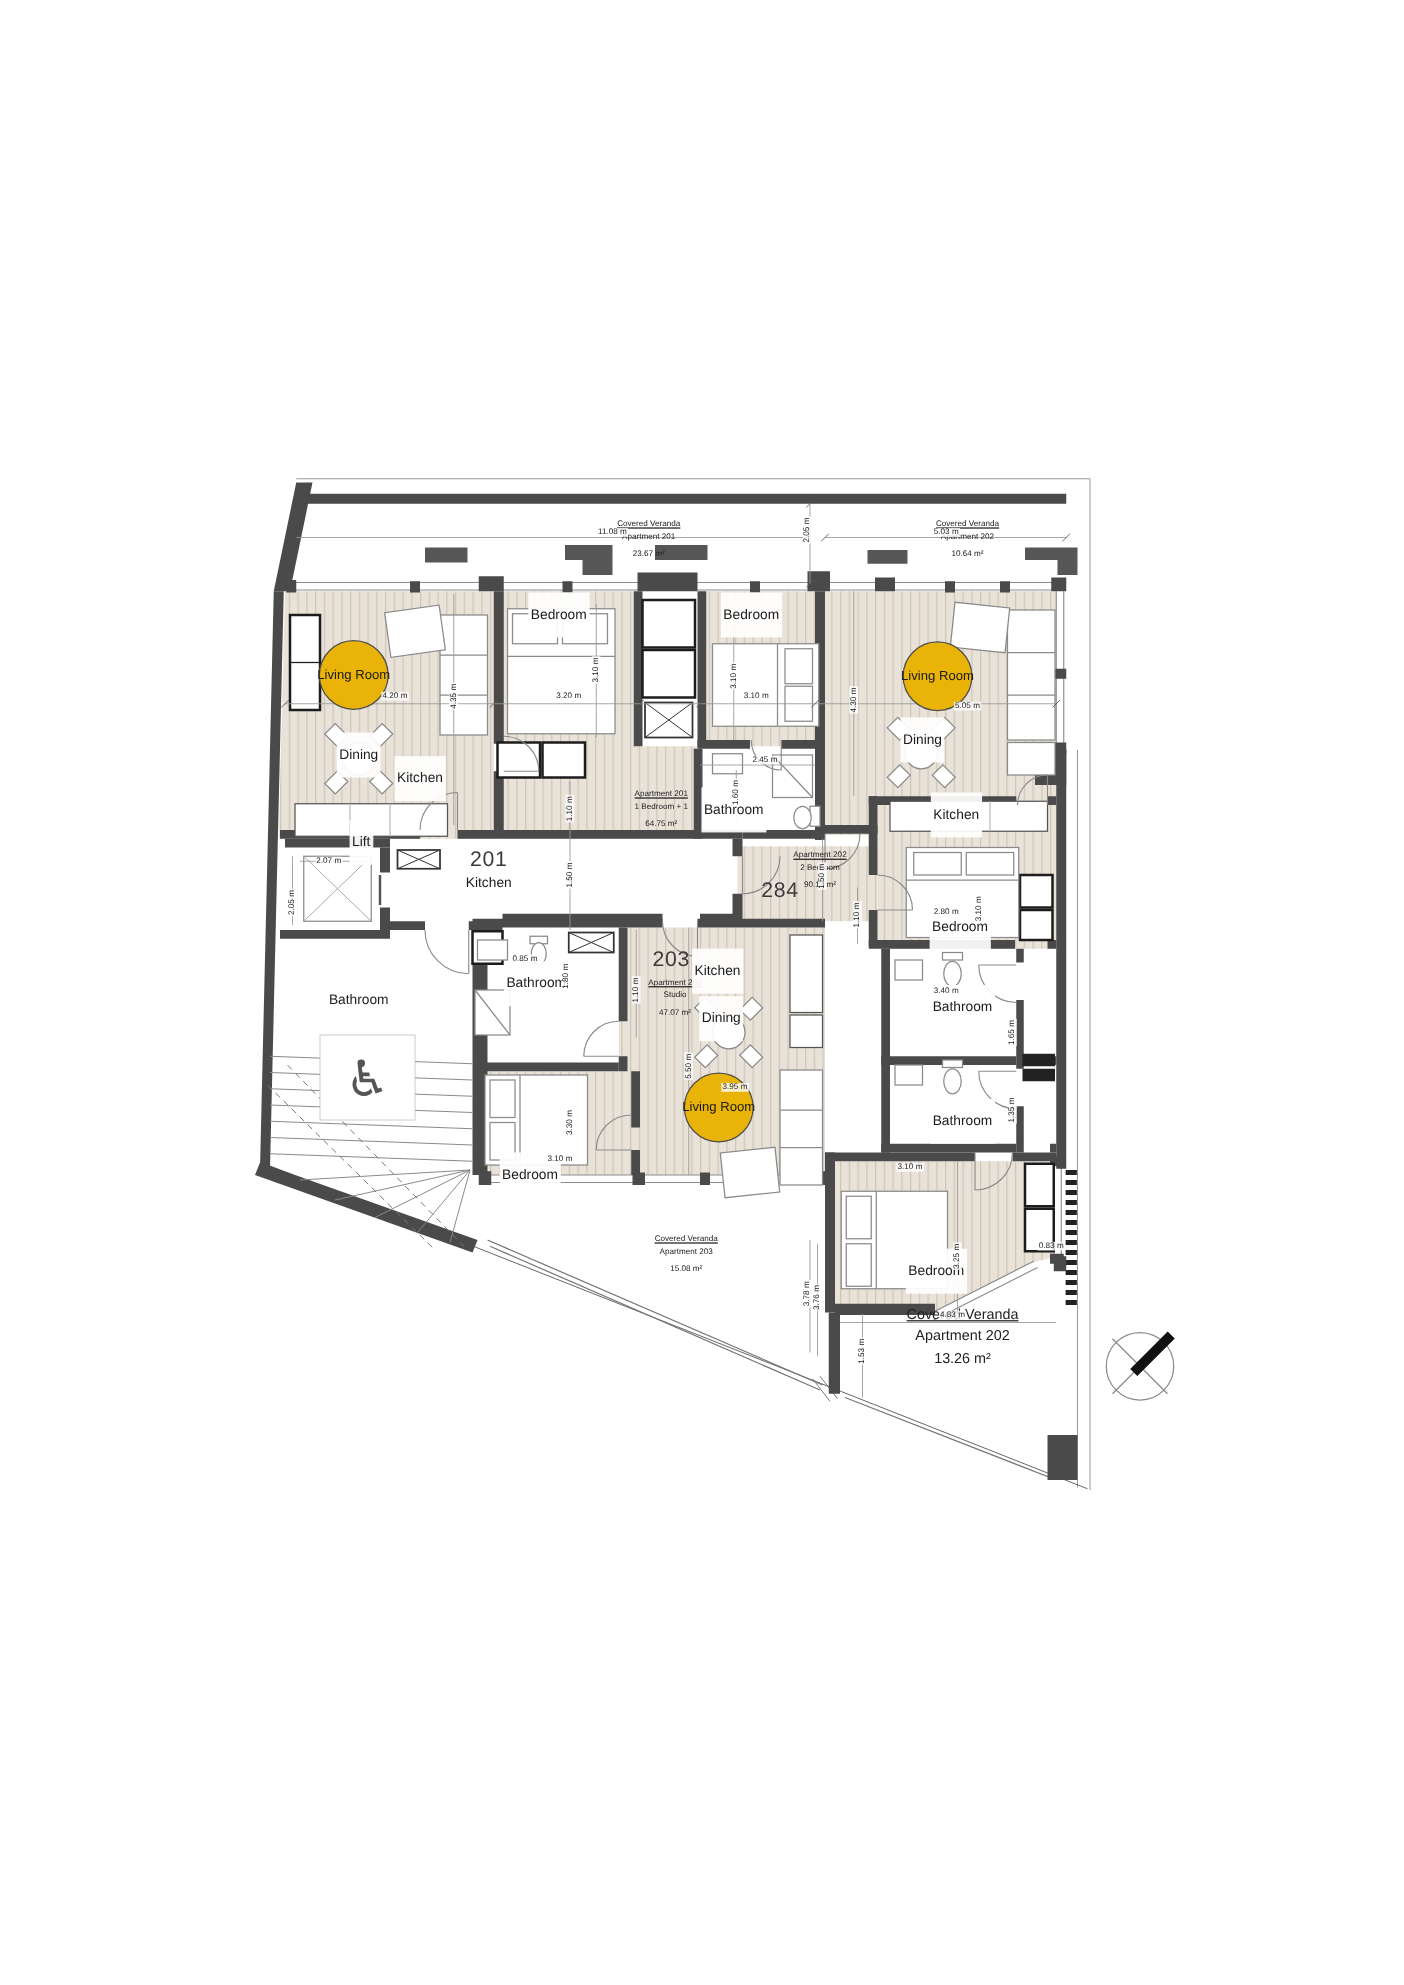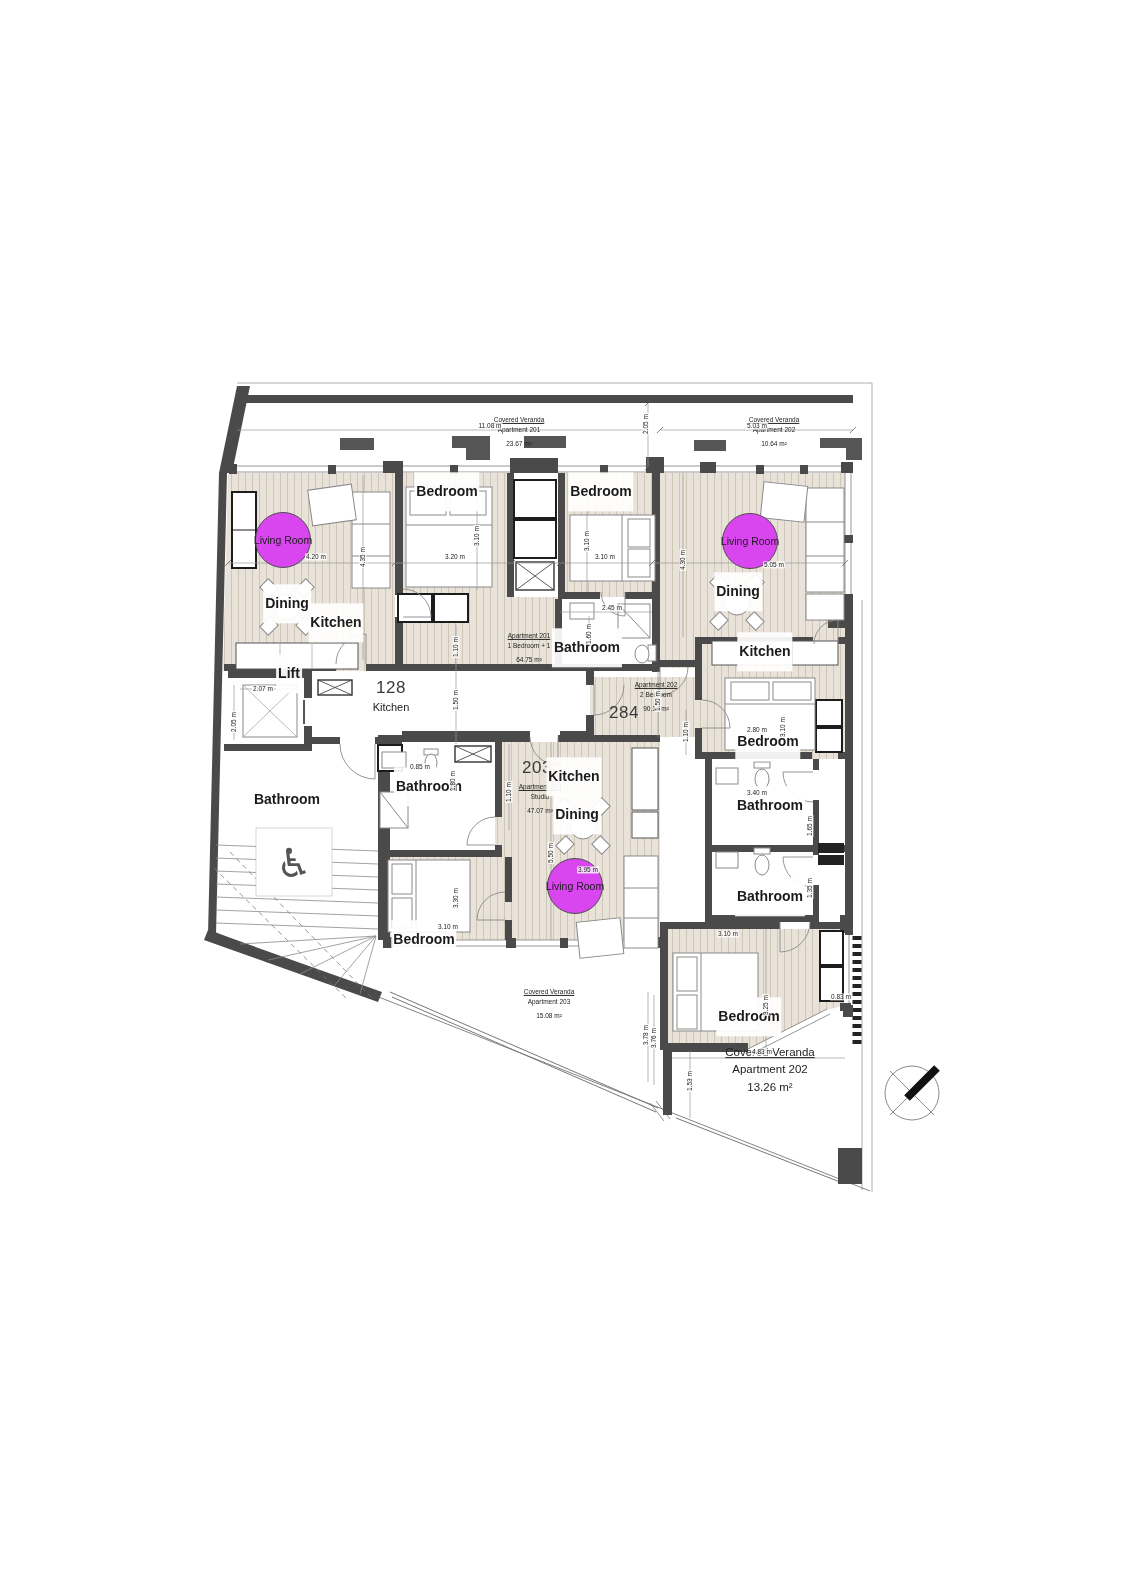--- a/index.html
+++ b/index.html
@@ -1,24 +1,24 @@
 <!DOCTYPE html>
 <html><head>
 <meta charset="utf-8">
 <style>
   html,body{margin:0;padding:0;background:#fff;}
   .sheet{position:relative;width:1123px;height:1588px;background:#ffffff;overflow:hidden;
          font-family:"Liberation Sans",sans-serif;}
   svg.plan{position:absolute;left:0;top:0;}
   .lbl{position:absolute;transform:translate(-50%,-50%);white-space:nowrap;color:#1b1b1b;
        text-align:center;line-height:1.1;}
-  .room{font-size:14px;background:rgba(255,255,255,.92);padding:12px 2px;font-weight:bold;}
+  .room{font-size:11px;background:rgba(255,255,255,.92);padding:12px 2px;}
   .corr{font-size:11px;}
   .num{font-size:17px;color:#3a3a3a;letter-spacing:.5px;background:transparent;}
-  .circle{width:54px;height:54px;border:1px solid #4d4d4d;border-radius:50%;background:#d946ef;
+  .circle{width:54px;height:54px;border:1px solid #4d4d4d;border-radius:50%;background:#eab308;
           display:flex;align-items:center;justify-content:center;font-size:10.5px;line-height:1.15;}
   .dim{font-size:6.5px;color:#222;background:rgba(255,255,255,.8);padding:0 1px;}
   .v{transform:translate(-50%,-50%) rotate(-90deg);}
   .blk{font-size:6.5px;color:#222;line-height:1.6;background:transparent;margin-left:19px;}
   .blk .t{text-decoration:underline;}
   .blk .ar{margin-top:3px;}
   .big{font-size:11.5px;line-height:1.5;}
 </style>
 </head>
 <body>
@@ -415,21 +415,21 @@
   <div class="t">Apartment 202</div>
   <div>2 Bedroom</div>
   <div class="ar">90.13 m²</div>
 </div>
 <div class="lbl blk" style="left:521px;top:799px">
   <div class="t">Apartment 203</div>
   <div>Studio</div>
   <div class="ar">47.07 m²</div>
 </div>
 
-<div class="lbl num" style="left:391px;top:688px">128</div>
+<div class="lbl num" style="left:391px;top:688px">201</div>
 <div class="lbl corr" style="left:391px;top:707px">Kitchen</div>
 <div class="lbl num" style="left:624px;top:713px">284</div>
 <div class="lbl num" style="left:537px;top:768px">203</div>
 
 <div class="lbl circle" style="left:283px;top:540px">
   <span>Living Room</span>
 </div>
 <div class="lbl circle" style="left:750px;top:541px">
   <span>Living Room</span>
 </div>

